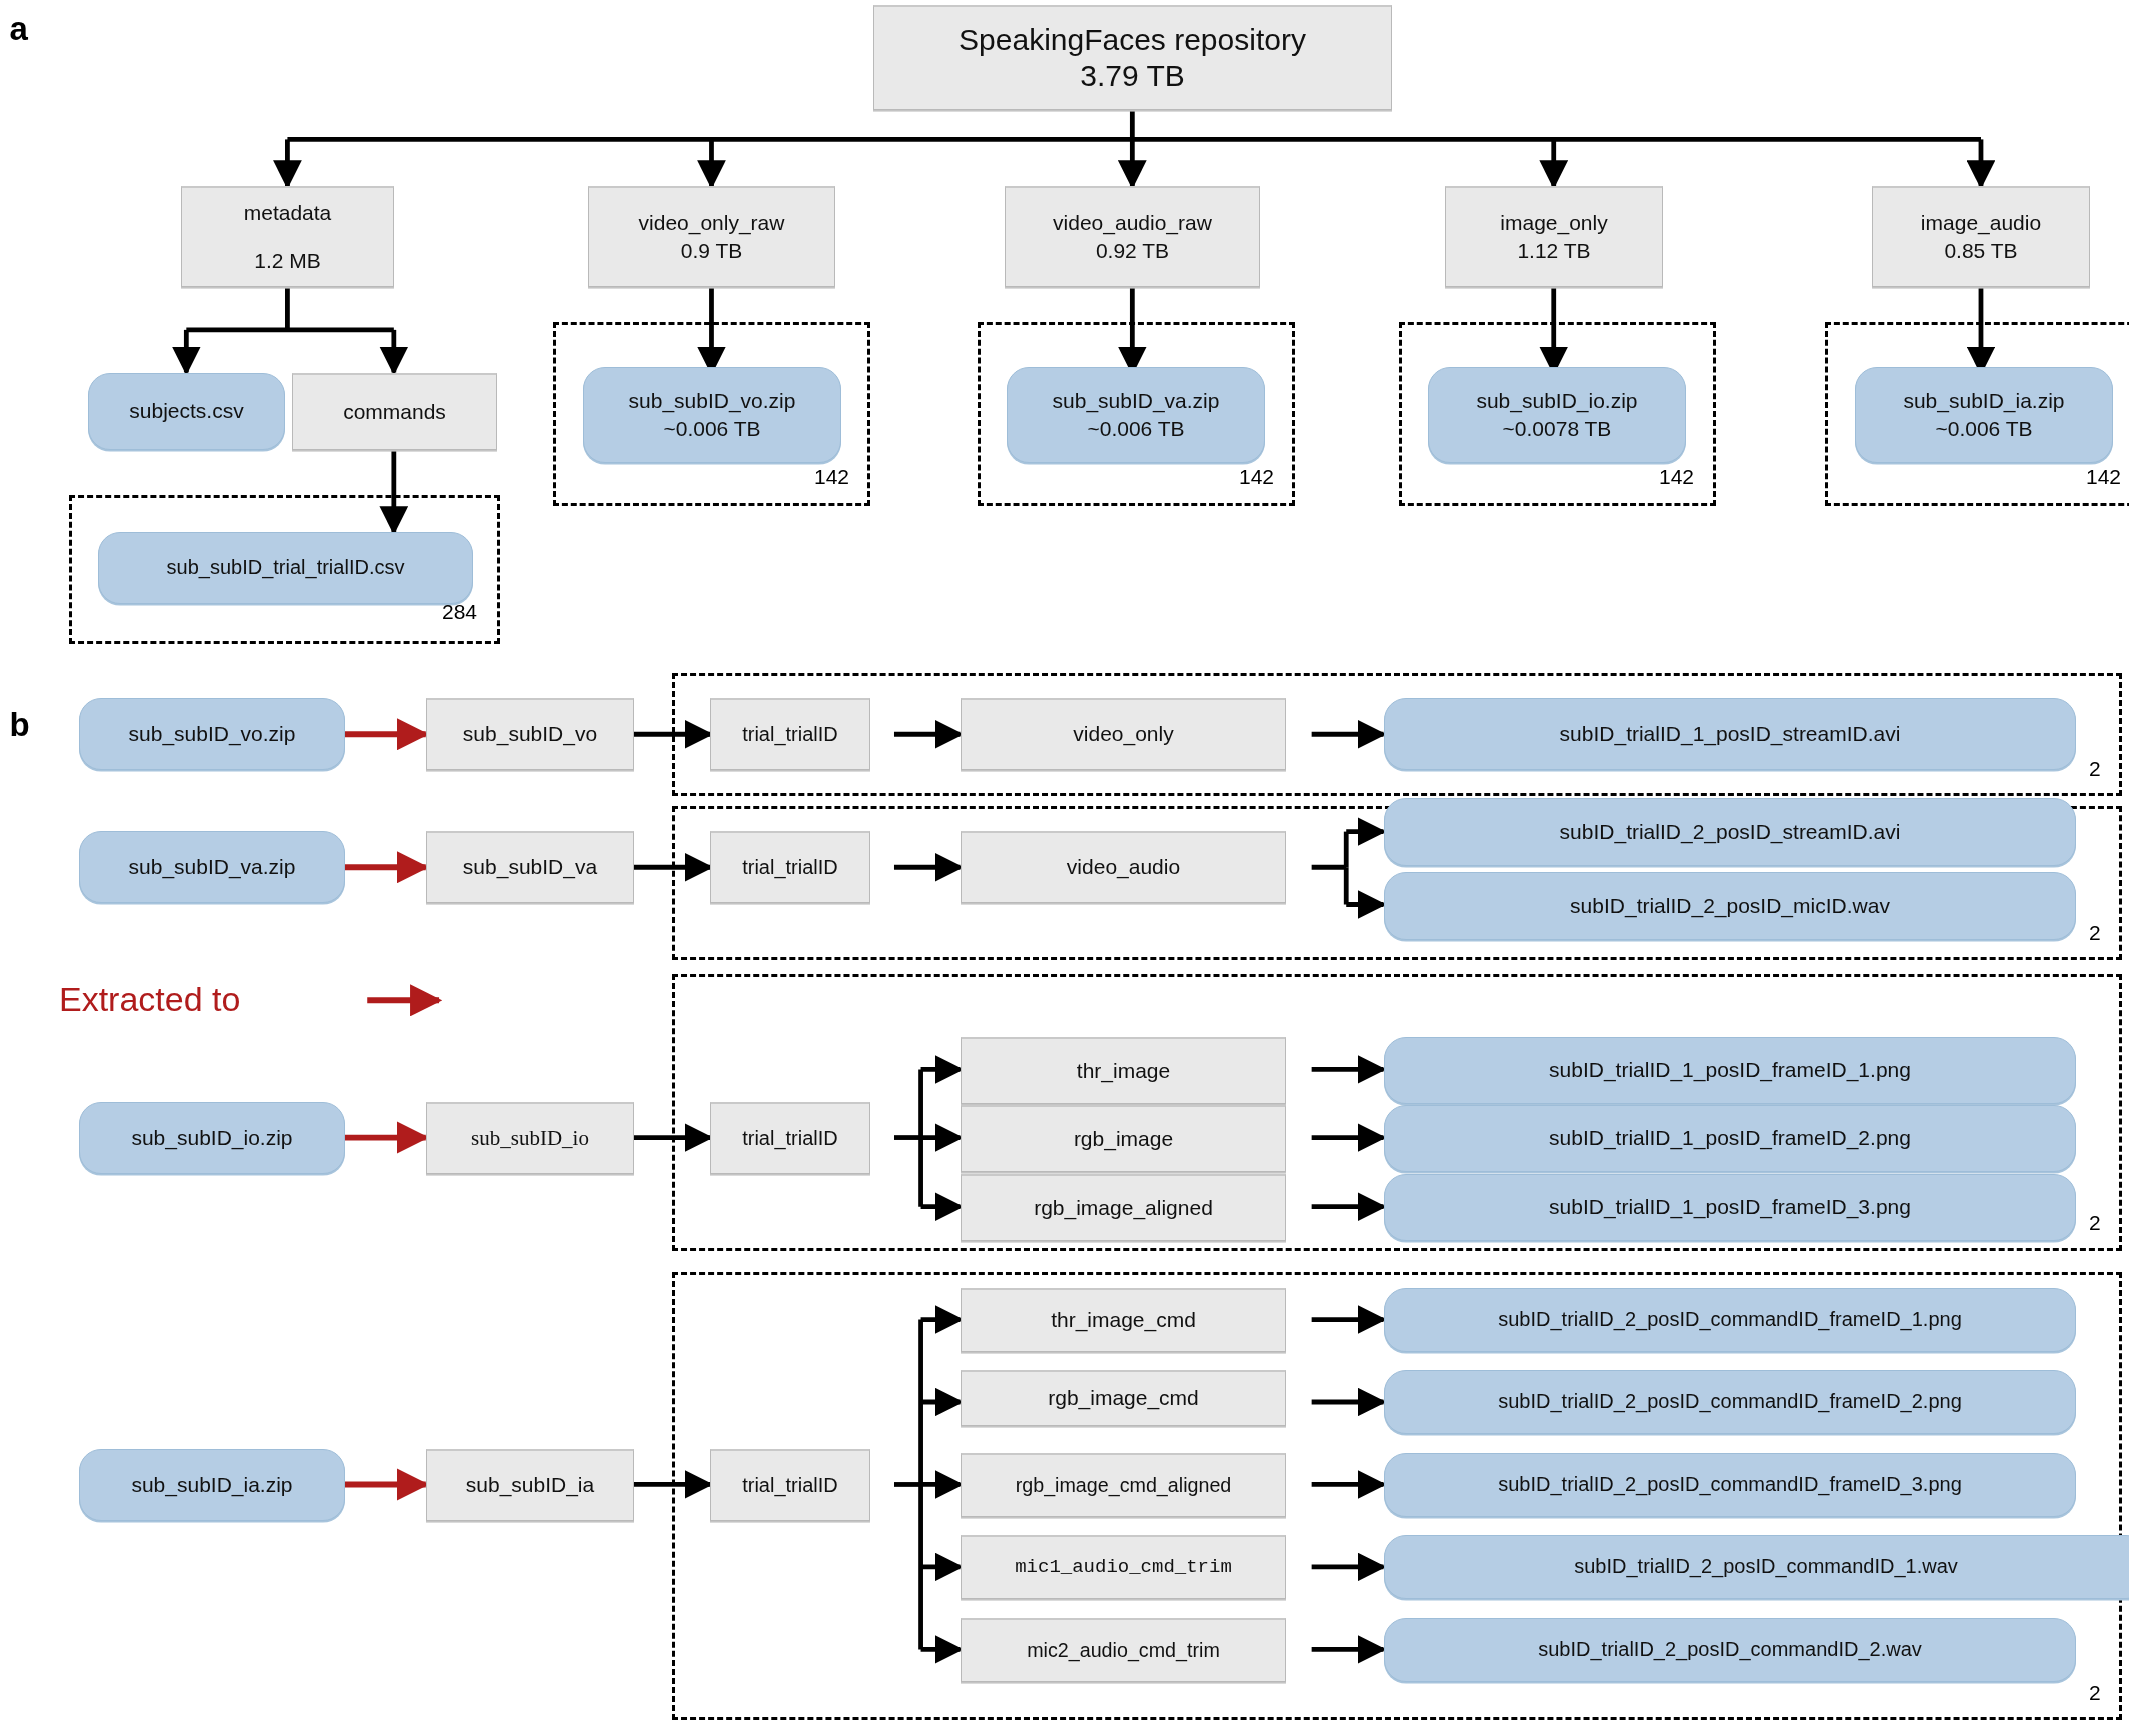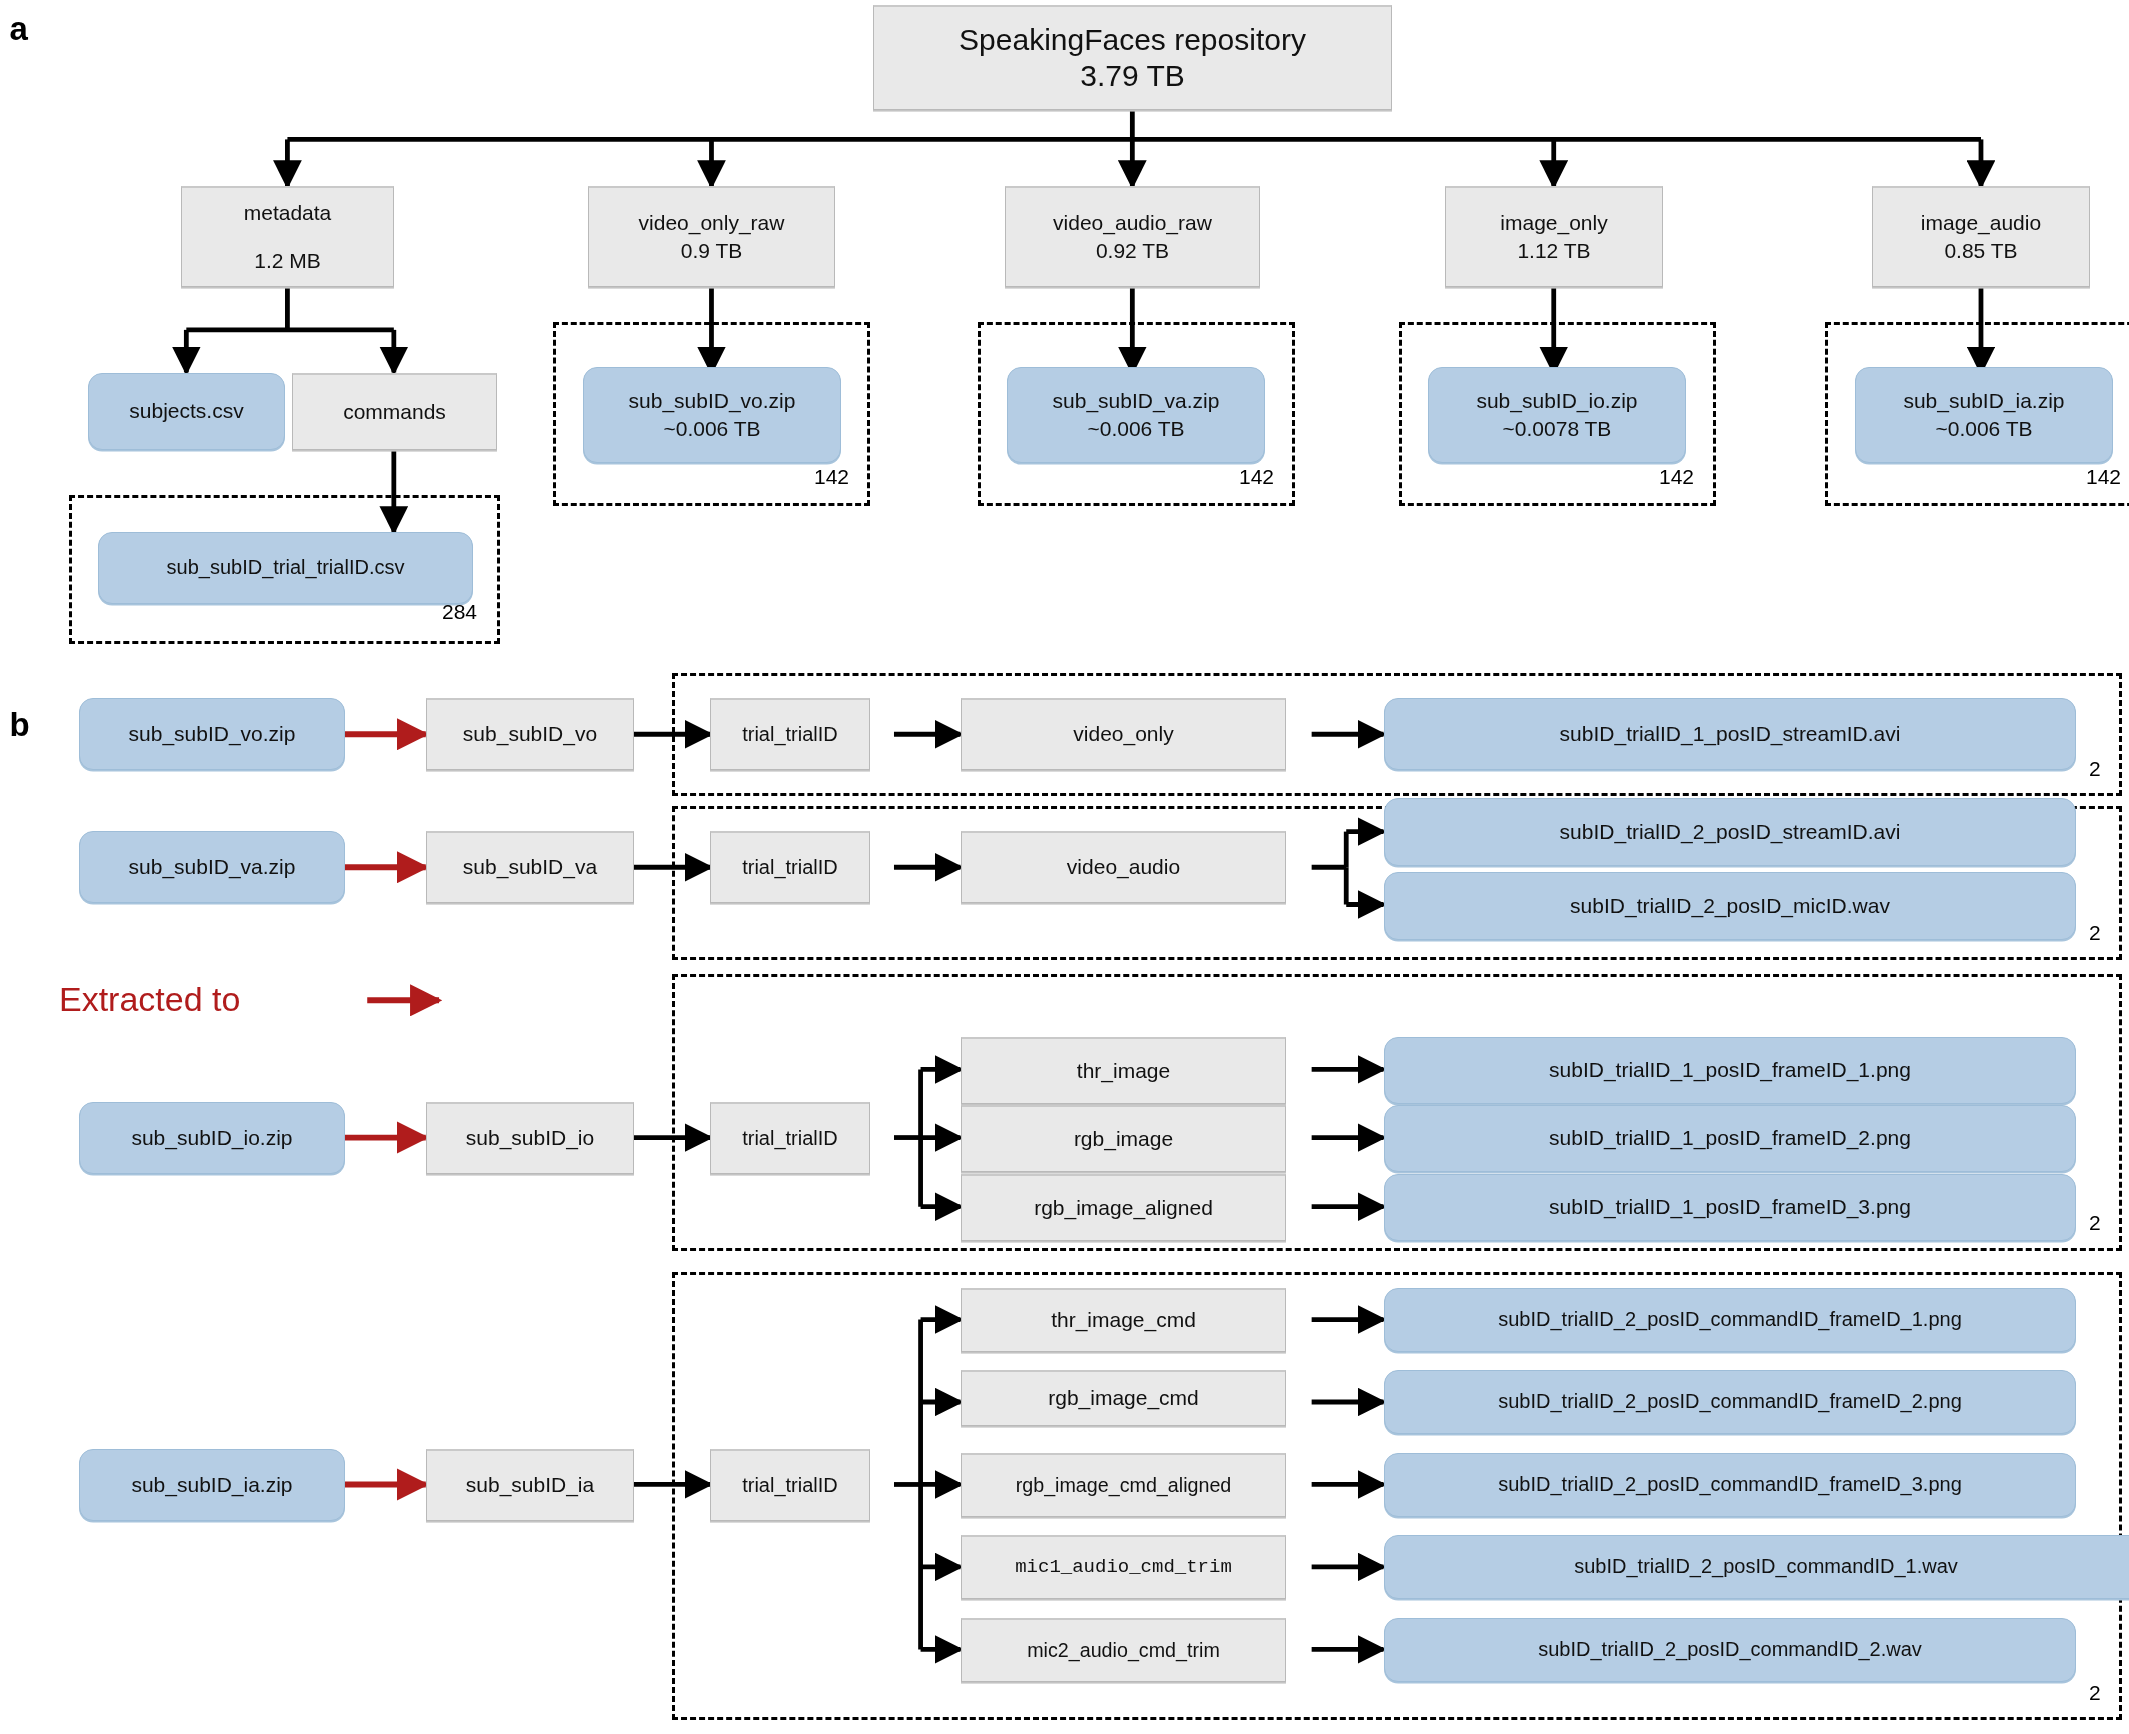--- a/index.html
+++ b/index.html
@@ -19,21 +19,21 @@
   }
   .node.grey{
     background:#e9e9e9;
     border:1.6px solid #b9b9b9;
     border-top:2.7px solid #c9c9c9;
     box-shadow:0 1.6px 0 0 #c4c4c4;
   }
   .node.blue{
     background:#b5cde4;
     border:1.6px solid #9ebdd8;
-    border-radius:14px;
+    border-radius:22px;
     box-shadow:0 1.6px 0 0 #a8c4dc;
   }
 
   
   .dashbox{
     position:absolute;
     box-sizing:border-box;
     border:3.2px dashed #000;
     background:transparent;
   }
@@ -247,21 +247,21 @@
   <div class="node grey" style="left:426px;top:831px;width:208px;height:72px;">sub_subID_va</div>
 
   <div class="dashbox" style="left:672px;top:806px;width:1450px;height:154px;"></div>
   <div class="node grey" style="left:710px;top:831px;width:160px;height:72px;font-size:20px;">trial_trialID</div>
   <div class="node grey" style="left:961px;top:831px;width:325px;height:72px;">video_audio</div>
   <div class="node blue" style="left:1384px;top:798px;width:692px;height:68px;">subID_trialID_2_posID_streamID.avi</div>
   <div class="node blue" style="left:1384px;top:872px;width:692px;height:68px;">subID_trialID_2_posID_micID.wav</div>
   <div class="dashcount" style="left:2089px;top:922px;">2</div>
 
   <div class="node blue" style="left:79px;top:1102px;width:266px;height:72px;">sub_subID_io.zip</div>
-  <div class="node grey" style="left:426px;top:1102px;width:208px;height:72px;">sub_subID_io</div>
+  <div class="node grey" style="left:426px;top:1102px;width:208px;height:72px;font-family:Liberation Serif, serif;">sub_subID_io</div>
 
   <div class="dashbox" style="left:672px;top:974px;width:1450px;height:277px;"></div>
   <div class="node grey" style="left:710px;top:1102px;width:160px;height:72px;font-size:20px;">trial_trialID</div>
 
   <div class="node grey" style="left:961px;top:1037px;width:325px;height:67px;">thr_image</div>
   <div class="node grey" style="left:961px;top:1105px;width:325px;height:67px;">rgb_image</div>
   <div class="node grey" style="left:961px;top:1174px;width:325px;height:67px;">rgb_image_aligned</div>
 
   <div class="node blue" style="left:1384px;top:1037px;width:692px;height:67px;">subID_trialID_1_posID_frameID_1.png</div>
   <div class="node blue" style="left:1384px;top:1105px;width:692px;height:67px;">subID_trialID_1_posID_frameID_2.png</div>

